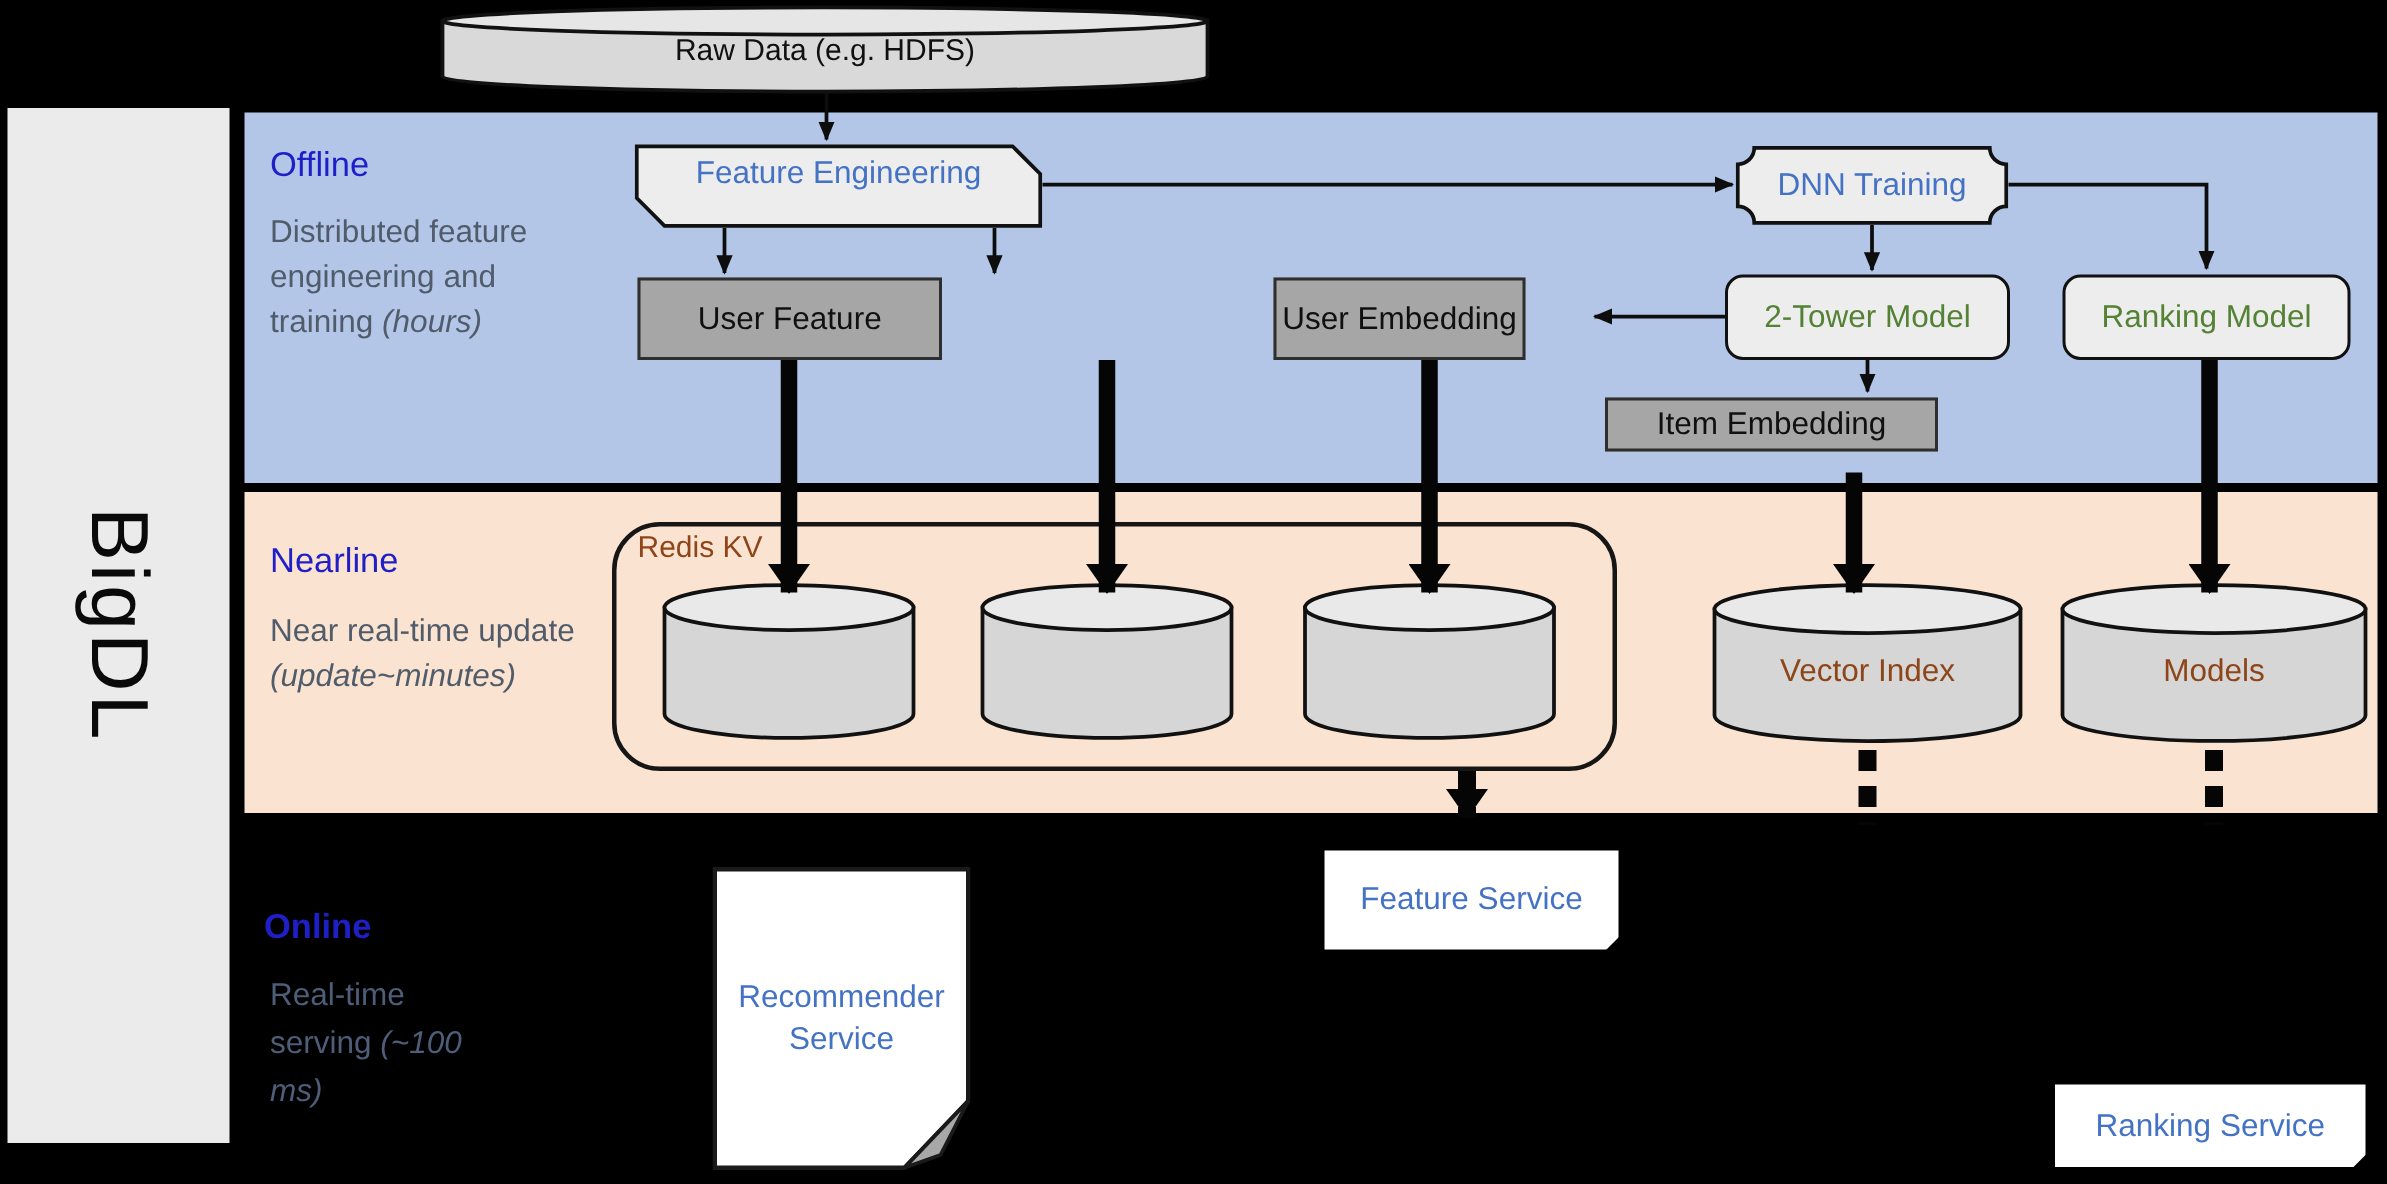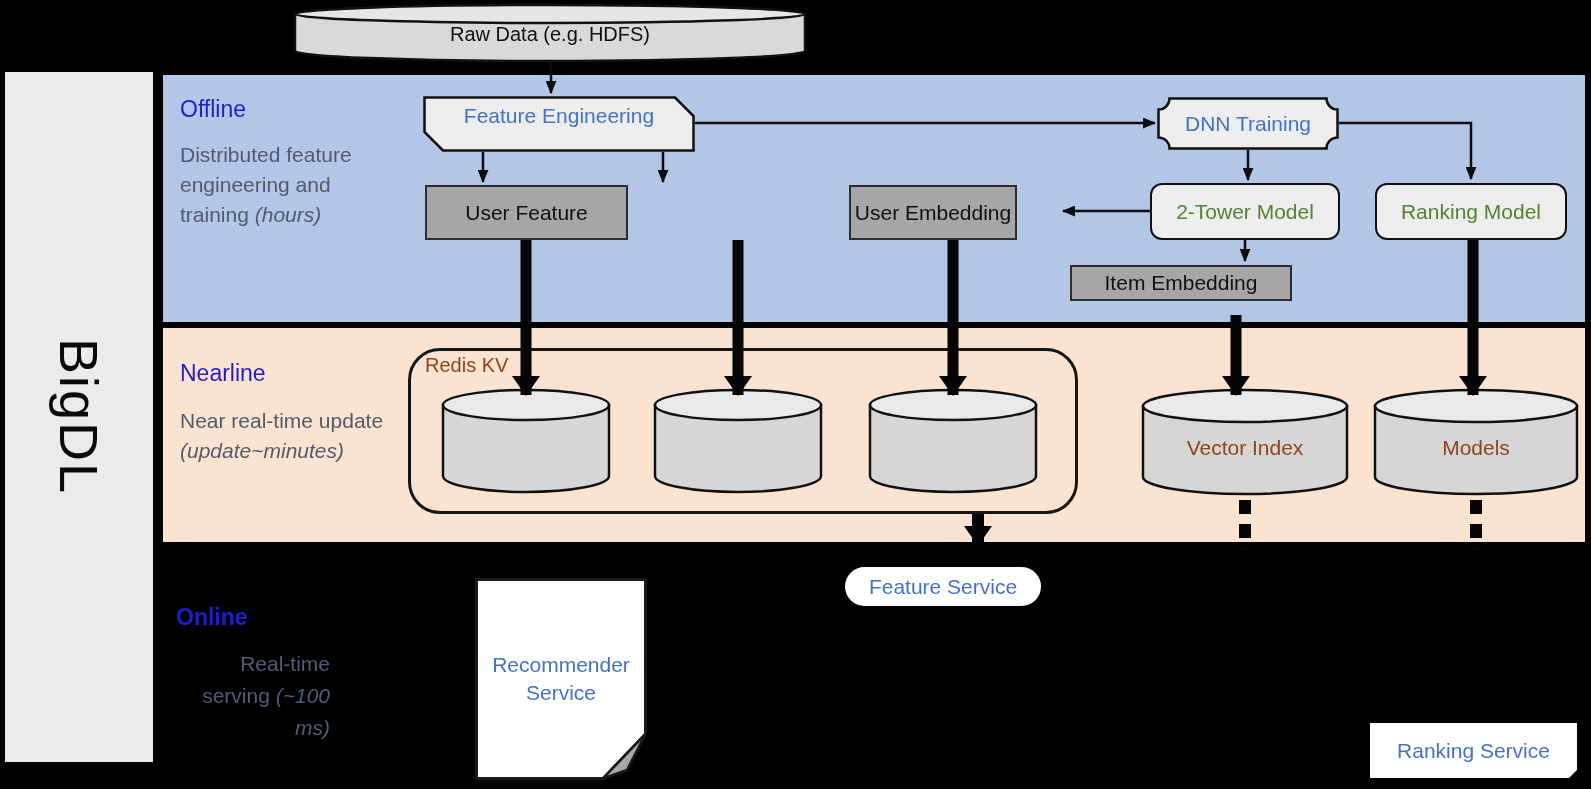--- a/index.html
+++ b/index.html
@@ -10,21 +10,21 @@
   .band-offline{left:163px;top:75px;width:1422px;height:247px;background:var(--offline_bg);z-index:1;}
   .band-nearline{left:163px;top:328px;width:1422px;height:214px;background:var(--nearline_bg);z-index:1;}
   .sidebar{left:5px;top:72px;width:148px;height:690px;background:var(--sidebar_bg);z-index:2;
            display:flex;align-items:center;justify-content:center;}
   .sidebar-label{writing-mode:vertical-rl;font-size:54px;color:#0a0a0a;letter-spacing:2px;}
   
   .section-title{font-size:23px;color:var(--header_blue);z-index:6;}
   .section-sub{font-size:21px;line-height:30px;color:var(--muted_slate);z-index:6;}
   .section-sub em{font-style:italic;}
   .online .section-title{font-weight:bold;}
-  .online-sub{color:var(--online_muted);line-height:32px;text-align:right;}
+  .online-sub{color:var(--online_muted);line-height:32px;}
   
   .node{display:flex;align-items:center;justify-content:center;font-size:21px;z-index:20;}
   .gray-box{background:var(--gray_box);border:2.5px solid #2e2e2e;color:#101010;}
   .round-box{background:var(--shape_fill);border:2.5px solid #111;border-radius:12px;color:var(--label_green);}
   .shape-node{z-index:20;}
   .shape-node svg{position:absolute;inset:0;}
   .shape-node .lbl{position:absolute;inset:0;display:flex;align-items:center;justify-content:center;
                    font-size:21px;color:var(--label_blue);}
   
   .redis-frame{left:408px;top:348px;width:670px;height:166px;border:3px solid #161616;border-radius:32px;z-index:10;}
@@ -159,21 +159,21 @@
   </div>
 
   <div class="abs doc" style="left:475px;top:578px;width:172px;height:202px;">
     <svg width="172" height="202" viewBox="0 0 172 202" style="position:absolute;inset:0;">
       <path d="M1.5 1.5 H170.5 V156 L128 200.5 H1.5 Z" fill="#ffffff" stroke="#1a1a1a" stroke-width="3"></path>
       <path d="M128 200.5 L170.5 156 L152 192 Z" fill="#a8a8a8" stroke="#1a1a1a" stroke-width="2.5" stroke-linejoin="round"></path>
     </svg>
     <div class="lbl">Recommender Service</div>
   </div>
 
-  <div class="abs service" style="left:845px;top:567px;width:196px;height:39px;border-radius:21px;">
+  <div class="abs service" style="left:883px;top:567px;width:196px;height:66px;">
     <span>Feature Service</span>
     <span class="dogear"></span>
   </div>
   <div class="abs service" style="left:1370px;top:723px;width:207px;height:55px;">
     <span>Ranking Service</span>
     <span class="dogear"></span>
   </div>
 
   <svg class="wires" width="1591" height="789" viewBox="0 0 1591 789">
     <defs>

